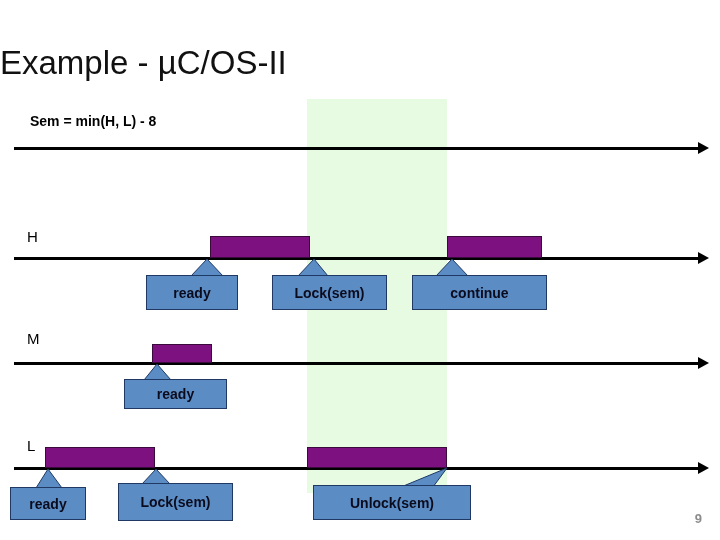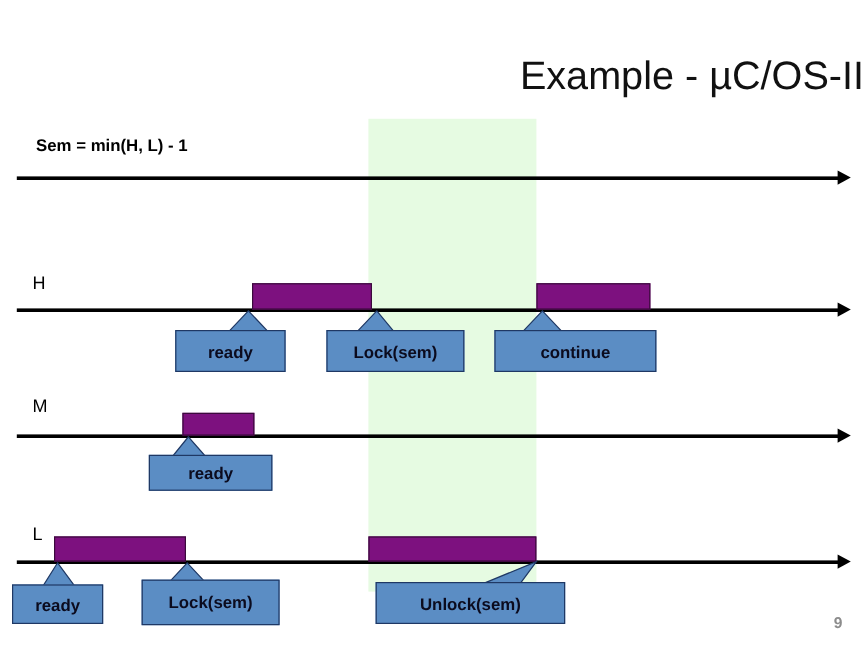--- a/index.html
+++ b/index.html
@@ -25,21 +25,21 @@
     width: 140px;
     height: 394px;
     background: #e6fbe2;
   }
   
   .slide-title {
     position: absolute;
     left: 0;
     top: 44px;
     width: 720px;
-    text-align: right;
+    text-align: left;
     font-size: 33px;
     font-weight: 400;
     color: #111111;
     letter-spacing: 0px;
     white-space: nowrap;
   }
   
   .sem-text {
     position: absolute;
     left: 30px;
@@ -113,21 +113,21 @@
 </style>
 </head>
 <body>
 
 <div id="slide">
 
   <div class="green-band"></div>
 
   <div class="slide-title">Example - µC/OS-II</div>
 
-  <div class="sem-text">Sem = min(H, L) - 1</div>
+  <div class="sem-text">Sem = min(H, L) - 8</div>
 
   <div class="axis" style="left:14px; top:147px; width:686px;"></div>
   <div class="axis-head" style="left:698px; top:142px;"></div>
 
   <div class="row-label" style="left:27px; top:228px;">H</div>
   <div class="axis" style="left:14px; top:257px; width:686px;"></div>
   <div class="axis-head" style="left:698px; top:252px;"></div>
 
   <div class="bar" style="left:210px; top:236px; width:100px; height:22px;"></div>
   <div class="bar" style="left:447px; top:236px; width:95px; height:22px;"></div>

